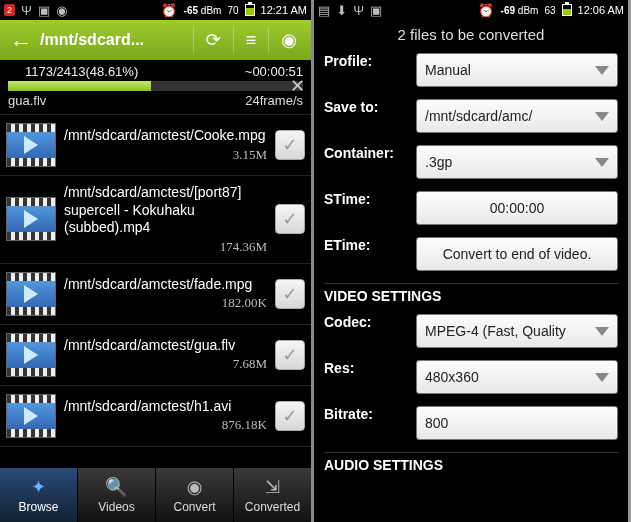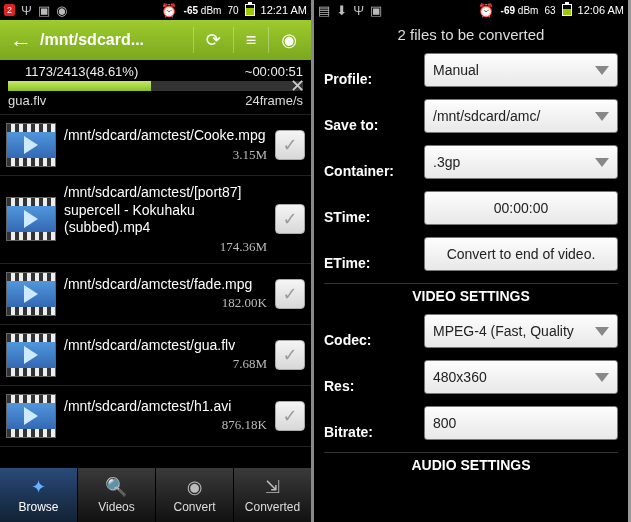--- a/index.html
+++ b/index.html
@@ -41,27 +41,27 @@
   
   .btabs { height:54px; background:linear-gradient(#3a3a3a,#111); display:flex; }
   .btab { flex:1; display:flex; flex-direction:column; align-items:center; justify-content:center; color:#ddd; font-size:12px; gap:2px; }
   .btab.active { background:linear-gradient(#2a4a7a,#123); color:#fff; }
   .btab-ic { font-size:18px; color:#bbb; }
   .btab.active .btab-ic { color:#6ab0ff; }
   .vdiv { width:1px; background:#000; }
   
   .rhdr { color:#ddd; font-size:15px; text-align:center; padding:6px 0 10px; }
   .form { padding:0 10px; }
-  .frow2 { display:flex; align-items:flex-end; margin-bottom:12px; gap:16px; }
+  .frow2 { display:flex; align-items:flex-start; margin-bottom:12px; gap:8px; }
   .flabel { width:84px; color:#fff; font-weight:bold; font-size:14px; }
   .fctrl { flex:1; height:34px; background:linear-gradient(#fdfdfd,#e8e8e8); border:1px solid #777; border-radius:3px; display:flex; align-items:center; padding:0 8px; font-size:14px; color:#222; position:relative; }
   .fctrl.drop::after { content:""; width:0; height:0; border-left:7px solid transparent; border-right:7px solid transparent; border-top:9px solid #888; position:absolute; right:8px; top:12px; }
   .fctrl.drop { padding-right:28px; }
   .fctrl.center { justify-content:center; }
-  .shdr { color:#fff; font-weight:bold; font-size:14px; padding:4px 0 10px; border-top:1px solid #333; margin-top:4px;text-align:center; }
+  .shdr { color:#fff; font-weight:bold; font-size:14px; padding:4px 0 10px; border-top:1px solid #333; margin-top:4px; }
 </style>
 </head>
 <body>
 
 <div class="phone phone-left">
   <div class="status">
     <span class="redbadge">2</span>
     <span class="ic">Ψ</span>
     <span class="ic">▣</span>
     <span class="ic">◉</span>

